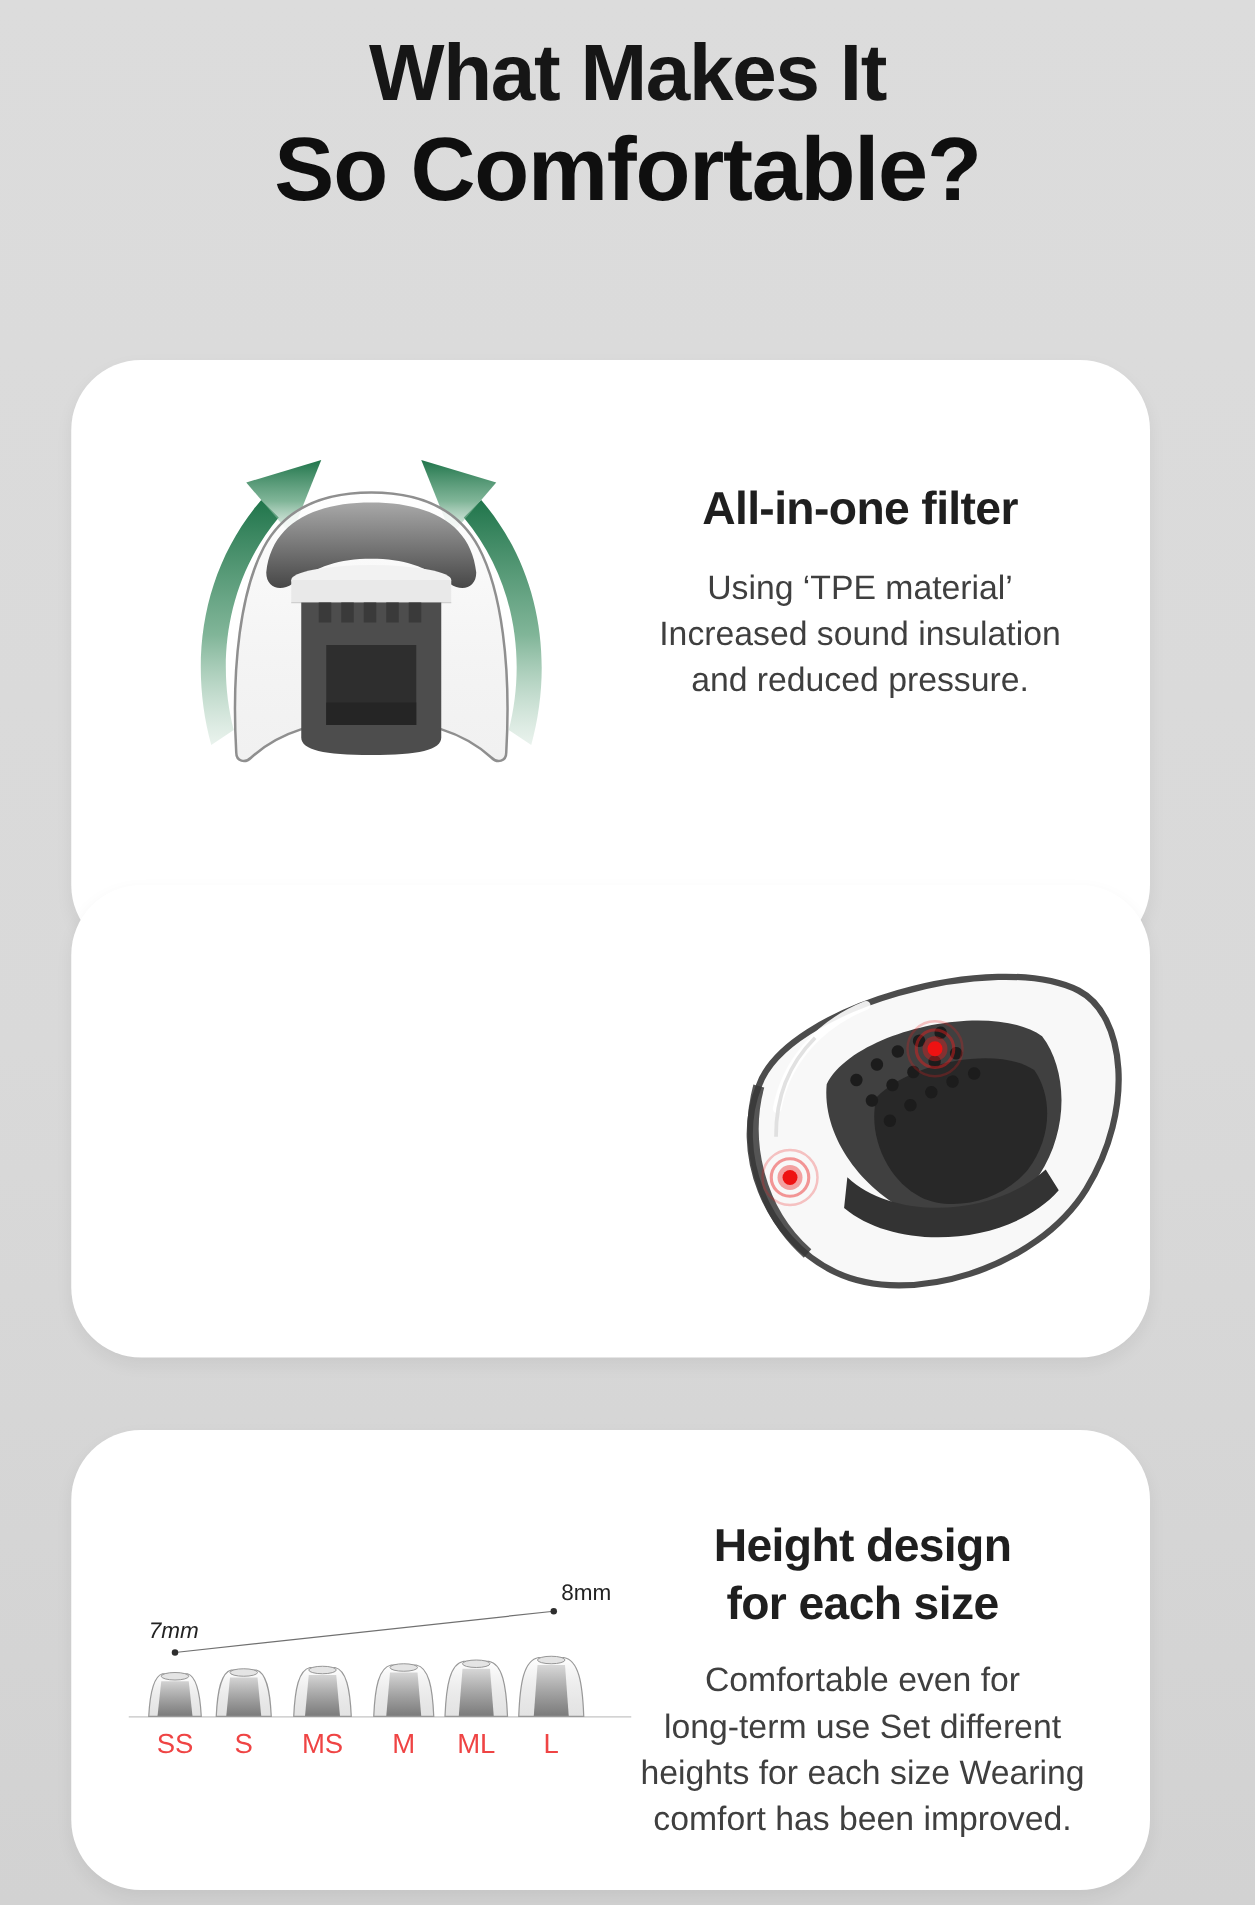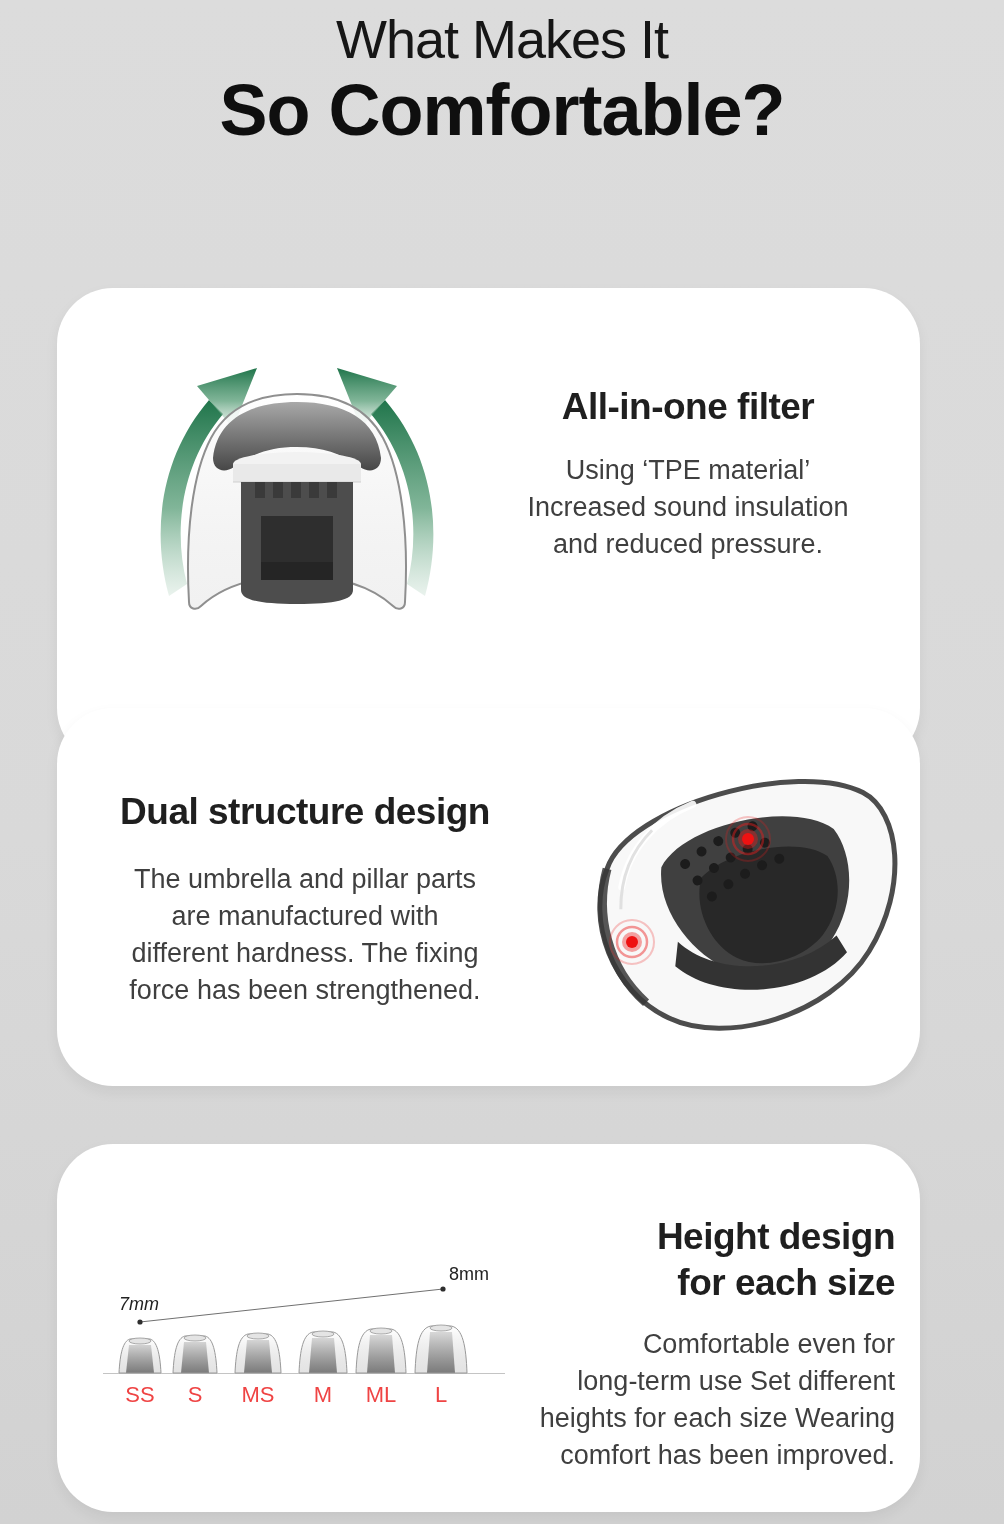--- a/index.html
+++ b/index.html
@@ -2,38 +2,38 @@
 <html><head>
 <meta charset="utf-8">
 <style>
   html,body{margin:0;padding:0;background:#c9c9c9;}
   .page{position:relative;width:1004px;height:1524px;margin:0 auto;overflow:hidden;
         background:linear-gradient(180deg,#dcdcdc 0%,#d9d9d9 55%,#d2d2d2 100%);
         font-family:"Liberation Sans",sans-serif;}
 
   
   .title-block{position:absolute;top:0;left:0;width:100%;text-align:center;}
-  .title-l1{margin-top:8px;font-size:54px;font-weight:400;color:#161616;letter-spacing:-1px;line-height:1.15;}
+  .title-l1{margin-top:22px;font-size:64px;font-weight:700;color:#161616;letter-spacing:-1px;line-height:1.15;}
   .title-l2{margin-top:4px;font-size:72px;font-weight:700;color:#0f0f0f;letter-spacing:-1px;line-height:1.0;}
 
   
   .card{position:absolute;left:57px;width:863px;background:#ffffff;border-radius:56px;
         box-shadow:0 6px 14px rgba(0,0,0,0.06);}
   #card1{top:288px;height:476px;}
   #card2{top:708px;height:378px;}
   #card3{top:1144px;height:368px;}
 
   .text-block{position:absolute;text-align:center;}
   .text-block h2{margin:0;font-size:37px;font-weight:700;color:#1f1f1f;letter-spacing:-0.5px;
                  white-space:pre-line;line-height:46px;}
   .text-block p{margin:22px 0 0;font-size:27px;line-height:37px;color:#3f3f3f;white-space:pre-line;}
   .tb1{left:400px;top:96px;width:462px;}
   .tb2{left:18px;top:81px;width:460px;}
   .tb2 p{margin-top:26px;}
-  .tb3{left:428px;top:70px;width:410px;text-align:right;}
+  .tb3{left:428px;top:70px;width:410px;}
   .tb3 p{margin-top:20px;}
 
   
   .illus1{position:absolute;left:50px;top:36px;width:380px;height:300px;}
   .illus2{position:absolute;left:498px;top:44px;width:382px;height:300px;}
 
   .sizes-graphic{position:absolute;left:40px;top:100px;width:420px;height:175px;}
   #tips-svg{position:absolute;left:0;top:0;width:420px;height:140px;}
   .mm{position:absolute;transform:translateX(-50%);font-size:18px;color:#222222;}
   .m7{left:42px;top:50px;font-style:italic;}
@@ -93,27 +93,20 @@
     </svg>
     <div class="text-block tb1">
       <h2>All-in-one filter</h2>
       <p>Using ‘TPE material’
 Increased sound insulation
 and reduced pressure.</p>
     </div>
   </section>
 
   <section class="card" id="card2">
-    <div class="text-block tb2">
-      <h2>Dual structure design</h2>
-      <p>The umbrella and pillar parts
-are manufactured with
-different hardness. The fixing
-force has been strengthened.</p>
-    </div>
     <svg class="illus2" viewBox="0 0 382 300">
       <g transform="rotate(-8 190 150)">
         <path d="M58,98 C88,38 262,16 322,58 C356,82 354,158 306,216 C258,274 152,290 98,254 C46,220 30,146 58,98 Z" fill="#f7f7f7" fill-opacity="0.85" stroke="#4c4c4c" stroke-width="5"></path>
         <path d="M58,98 C40,140 44,196 78,236" stroke="#383838" stroke-width="9" fill="none" opacity="0.85"></path>
         <path d="M70,118 C82,82 112,56 152,46" stroke="#ffffff" stroke-width="7" fill="none" opacity="0.9" stroke-linecap="round"></path>
         <path d="M66,140 C70,110 84,84 108,66" stroke="#dadada" stroke-width="3" fill="none" opacity="0.8"></path>
         <path d="M112,104 C140,64 252,56 288,90 C304,118 300,166 270,200 C242,230 198,236 166,216 C130,194 102,146 112,104 Z" fill="#404040"></path>
         <path d="M150,120 C180,96 252,92 278,116 C290,140 284,172 262,194 C238,216 198,220 174,204 C150,188 138,150 150,120 Z" fill="#282828"></path>
         <path d="M118,180 C150,220 230,228 276,196 L284,214 C240,252 150,246 112,204 Z" fill="#333333"></path>
         <g fill="#1c1c1c">

